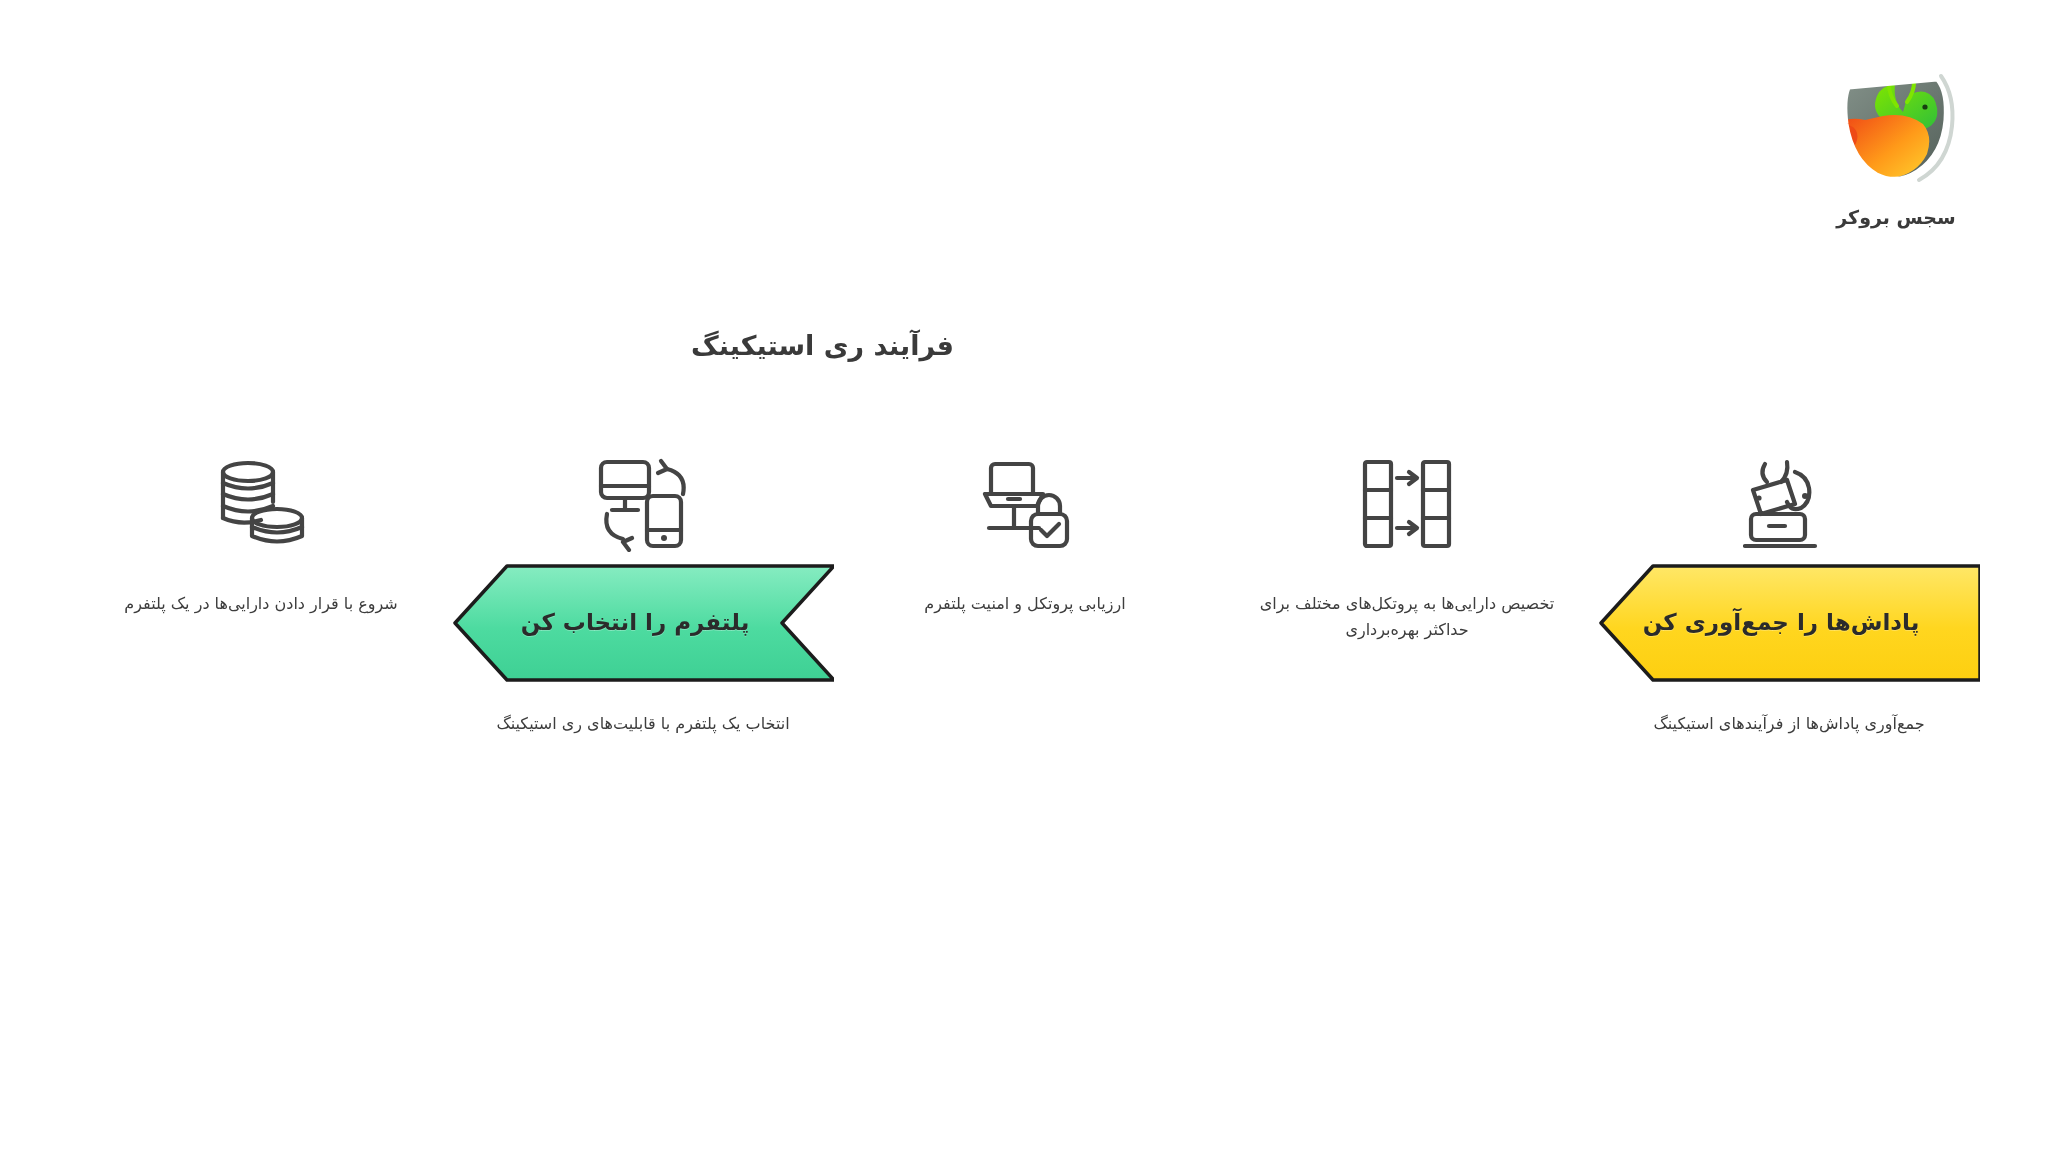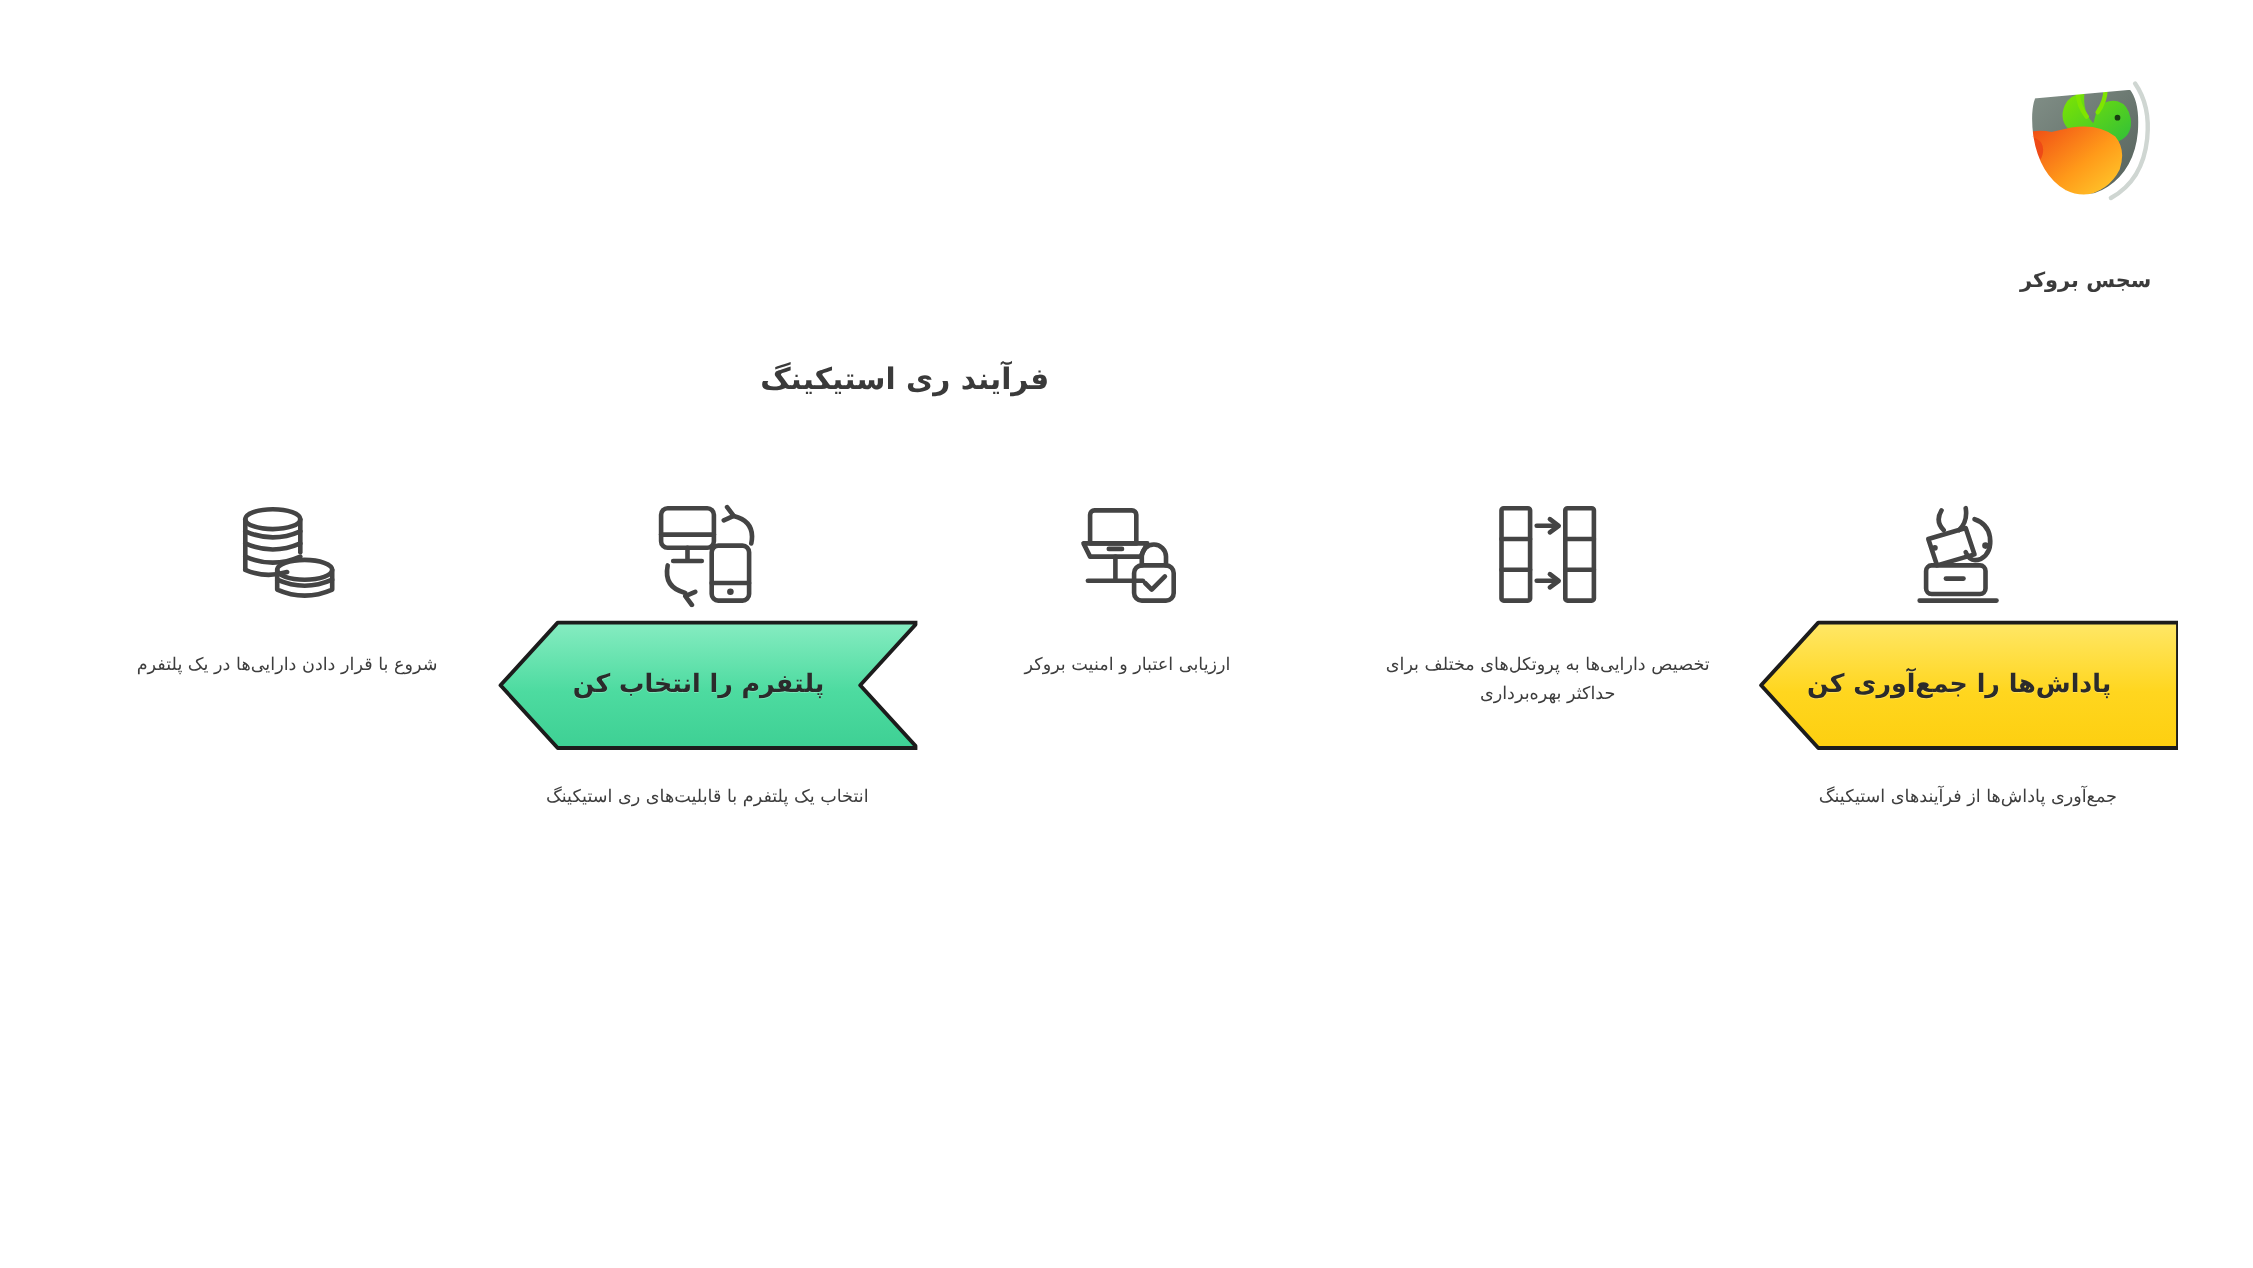--- a/index.html
+++ b/index.html
@@ -21,21 +21,20 @@
   .logo-wrap {
     position: absolute;
     top: 62px;
     right: 62px;
     width: 180px;
     height: 185px;
     display: flex;
     flex-direction: column;
     align-items: center;
     justify-content: flex-start;
-    gap: 38px;
   }
   .logo-mark {
     width: 150px;
     height: 140px;
     position: relative;
   }
   .logo-text {
     margin-top: 4px;
     font-size: 19px;
     font-weight: 700;
@@ -238,21 +237,21 @@
         <path d="M16 8 h34 a4 4 0 0 1 4 4 v26 h-42 v-26 a4 4 0 0 1 4 -4 Z"></path>
         <path d="M6 38 h58 l-6 12 h-46 Z"></path>
         <path d="M29 43 h12"></path>
         <path d="M35 50 v22"></path>
         <path d="M10 72 h50"></path>
         <rect x="52" y="58" width="36" height="32" rx="7"></rect>
         <path d="M59 58 v-8 a11 11 0 0 1 22 0 v8"></path>
         <path d="M62 74 l6 6 l12 -12"></path>
       </svg>
     </div>
-    <div class="step-caption">ارزیابی اعتبار و امنیت بروکر</div>
+    <div class="step-caption">ارزیابی پروتکل و امنیت پلتفرم</div>
   </div>
 
   <div class="step">
     <div class="step-icon">
       <svg width="92" height="96" viewBox="0 0 92 96" fill="none" stroke="#444" stroke-width="4.2" stroke-linecap="round" stroke-linejoin="round">
         <rect x="4" y="6" width="26" height="84" rx="2"></rect>
         <path d="M4 34 h26"></path>
           <path d="M4 62 h26"></path>
         <rect x="62" y="6" width="26" height="84" rx="2"></rect>
         <path d="M62 34 h26"></path>

